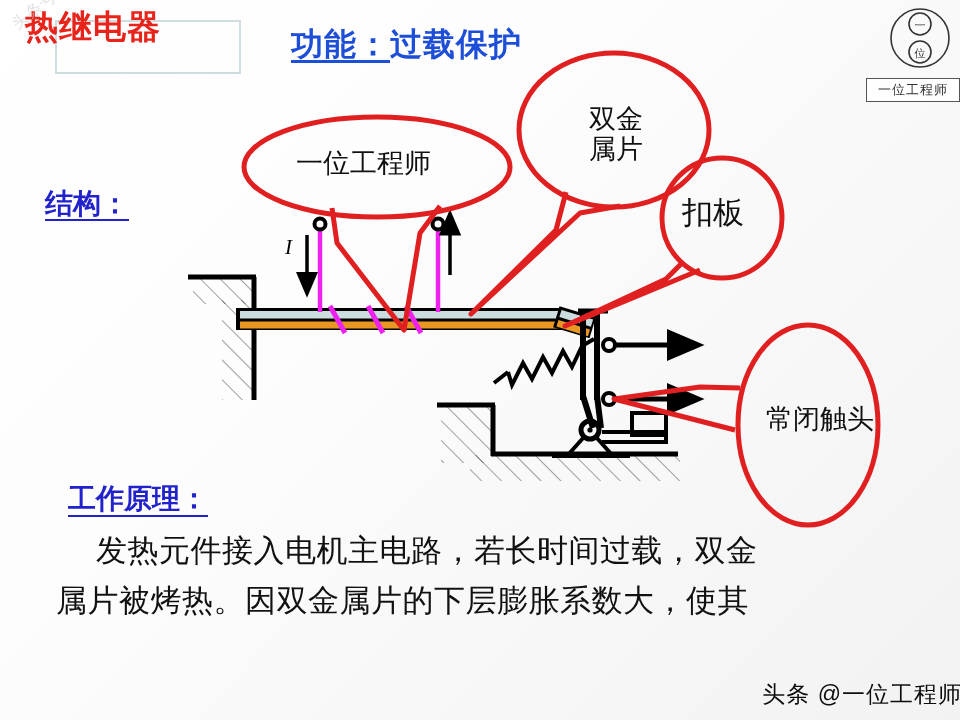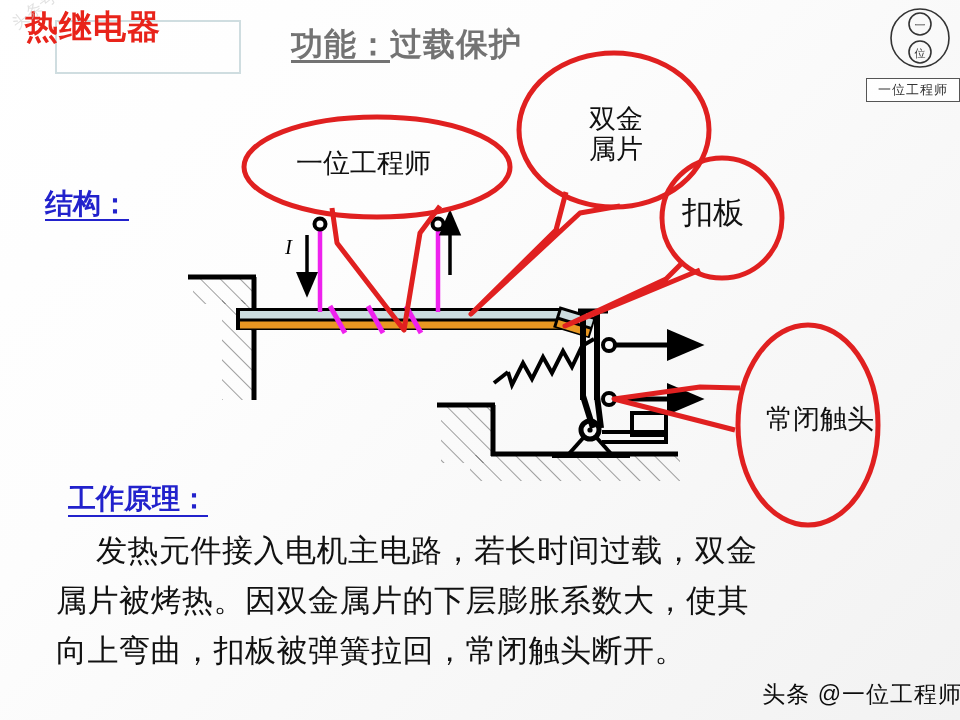--- a/index.html
+++ b/index.html
@@ -22,21 +22,21 @@
     box-sizing:border-box;
   }
   #title-text{
     left:0;top:0;width:186px;height:54px;
     display:flex;align-items:center;justify-content:center;
     color:#e8231a;font-size:33px;font-weight:bold;letter-spacing:1px;
     font-family:"Liberation Serif","DejaVu Serif",serif;
   }
   #function-line{
     left:291px;top:23px;
-    color:#737373;font-size:32px;font-weight:bold;letter-spacing:1px;
+    color:#1d4ed8;font-size:32px;font-weight:bold;letter-spacing:1px;
   }
   #function-line .ul{text-decoration:underline;text-underline-offset:5px;}
 
   #structure-label{
     left:45px;top:185px;
     color:#2222cc;font-size:28px;font-weight:bold;
     text-decoration:underline;text-underline-offset:6px;
   }
   #principle-label{
     left:68px;top:480px;
@@ -227,21 +227,20 @@
 
   <div class="callout-label" id="lbl-latch">扣板</div>
 
   <div class="callout-label" id="lbl-contact">常闭触头</div>
 
   <div class="callout-label" id="lbl-current">I</div>
 
   <div id="body-text">
     <span class="indent"></span><span>发热元件接入电机主电路，若长时间过载，双金</span><br>
     <span>属片被烤热。因双金属片的下层膨胀系数大，使其</span><br>
-    <span>向上弯曲，扣板被弹簧拉回，常闭触头断开。</span>
   </div>
 
   <svg id="logo" viewBox="0 0 72 84">
     <circle cx="36" cy="34" r="29" fill="none" stroke="#333" stroke-width="1.6"></circle>
     <circle cx="36" cy="20" r="11" fill="none" stroke="#333" stroke-width="1.6"></circle>
     <circle cx="36" cy="48" r="11" fill="none" stroke="#333" stroke-width="1.6"></circle>
     <text x="36" y="25" text-anchor="middle" font-size="11" fill="#333" font-family="Liberation Sans, sans-serif">一</text>
     <text x="36" y="53" text-anchor="middle" font-size="11" fill="#333" font-family="Liberation Sans, sans-serif">位</text>
   </svg>
   <div id="logo-caption">一位工程师</div>

